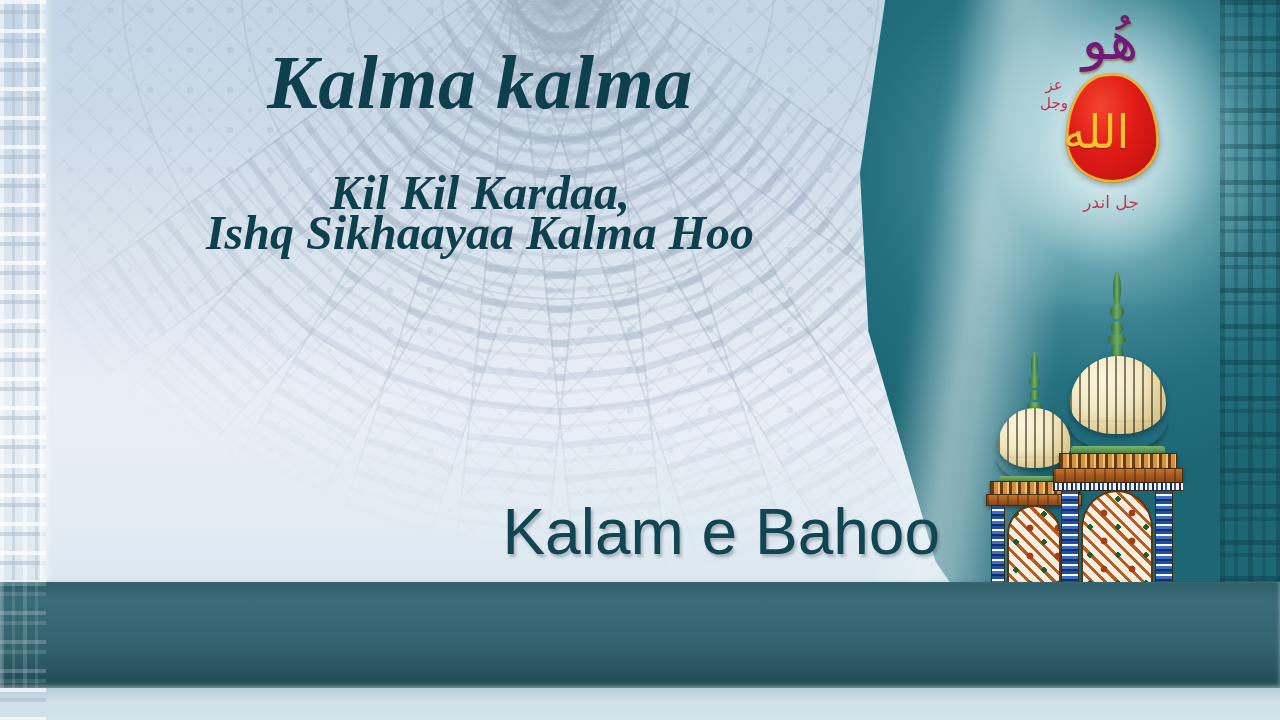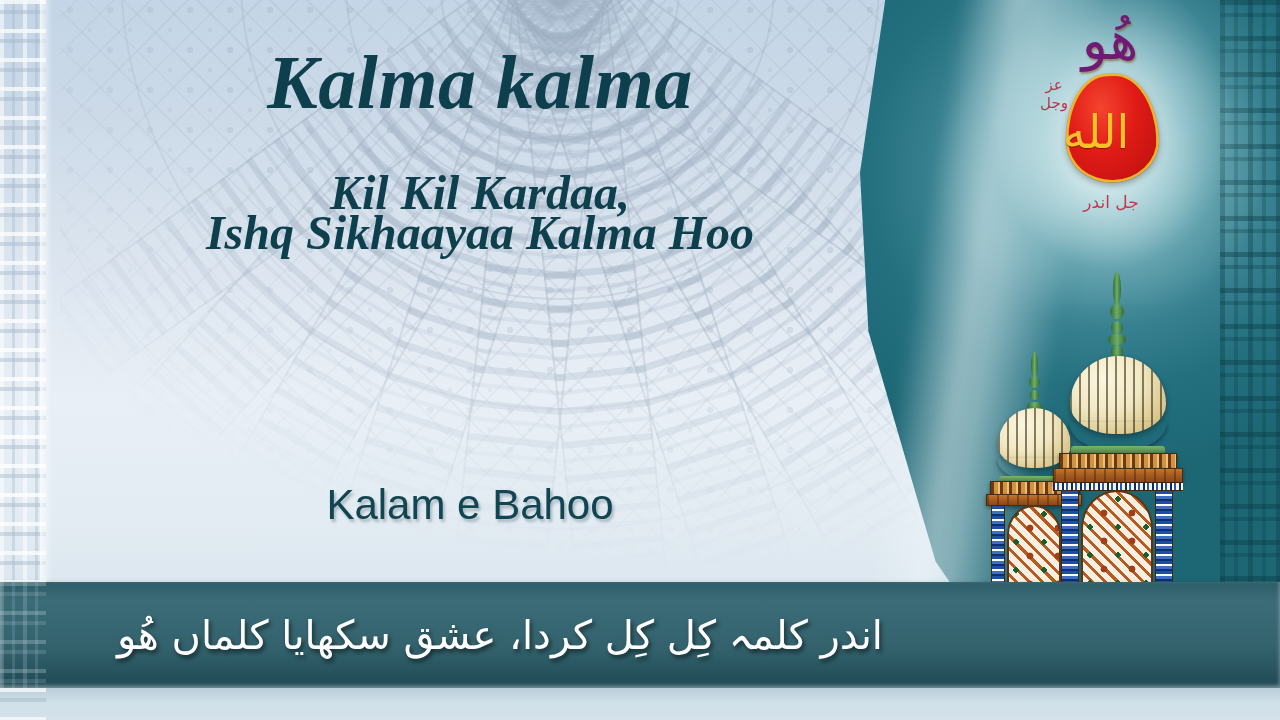--- a/index.html
+++ b/index.html
@@ -159,25 +159,25 @@
   }
   .title-sub2{
     position:absolute;left:0;top:208px;width:960px;
     text-align:center;
     font-family:"Liberation Serif", serif;
     font-style:italic;font-weight:700;
     font-size:48px;line-height:1.05;
     color:#0d3f4d;
   }
   .kalam{
-    position:absolute;left:0;top:484px;width:940px;
-    text-align:center;
+    position:absolute;left:0;top:500px;width:940px;
+    text-align:right;
     font-family:"Liberation Sans", sans-serif;
     font-weight:400;
-    font-size:42px;line-height:1;
+    font-size:64px;line-height:1;
     color:#114552;
     text-shadow:2px 3px 3px rgba(60,80,95,.35);
   }
 
   
   .banner{
     position:absolute;left:0;top:582px;width:1280px;height:106px;
     background:linear-gradient(to bottom,#2e5d68 0%, #3b6c77 18%, #33626d 62%, #1f4953 100%);
     box-shadow:0 -2px 4px rgba(255,255,255,.45) inset, 0 3px 6px rgba(0,0,0,.35);
   }
@@ -444,18 +444,17 @@
     <div class="starband" style="left:58px;top:357px;width:150px;height:10px;"></div>
     <div class="arcadeband" style="left:58px;top:366px;width:150px;height:24px;"></div>
     <div class="woodblock" style="left:62px;top:389px;width:142px;height:16px;"></div>
     <div class="starband" style="left:64px;top:404px;width:138px;height:8px;"></div>
     <div class="woodblock" style="left:88px;top:411px;width:92px;height:20px;"></div>
     <div class="tilepanel" style="left:98px;top:430px;width:72px;height:18px;border-radius:6px;"></div>
   </div>
 
   <div class="banner">
     <div class="banner-key"></div>
-    <div class="banner-urdu">اندر کلمہ کِل کِل کردا، عشق سکھایا کلماں ھُو</div>
   </div>
   <div class="below-strip"></div>
   <div class="below-key"></div>
 
 </div>
 
 </body></html>

